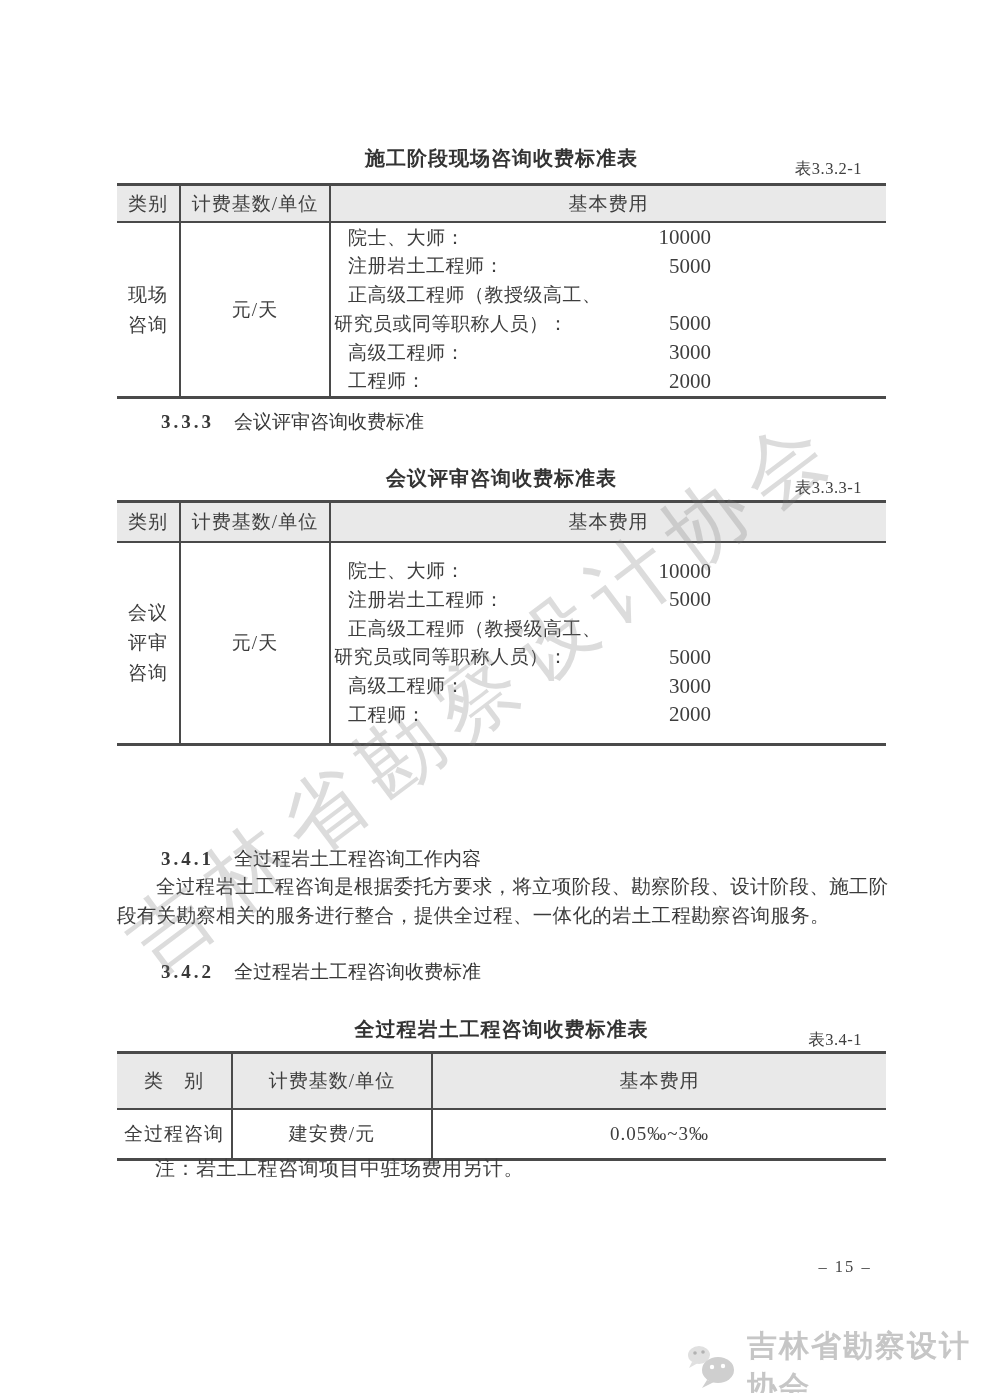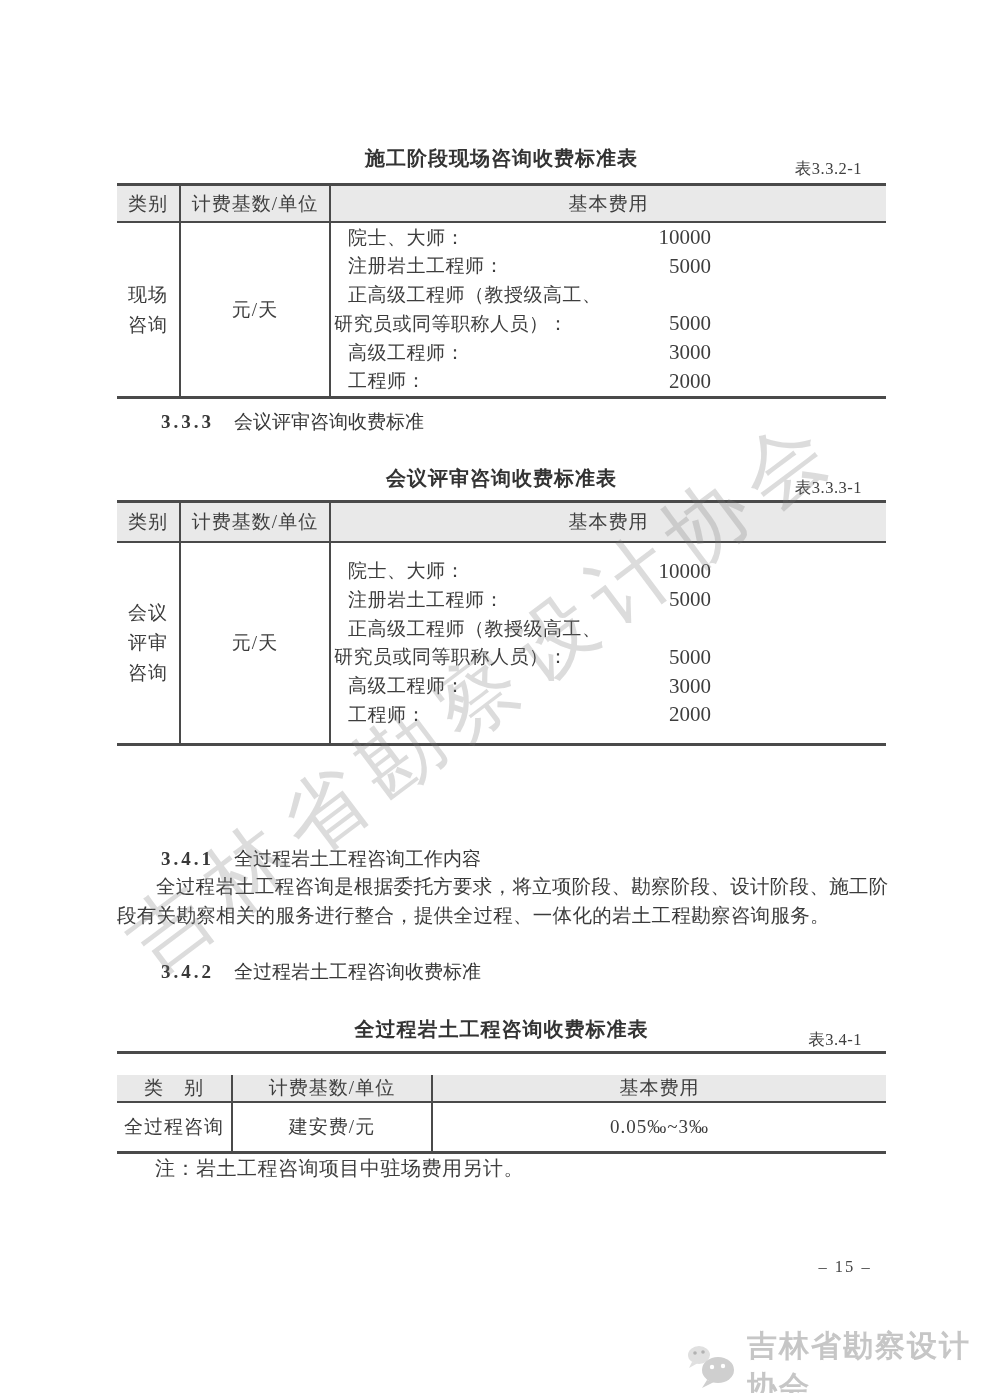--- a/index.html
+++ b/index.html
@@ -47,21 +47,21 @@
   .bdy{display:flex;}
   .bdy .c1,.bdy .c2{flex-direction:column;line-height:30px;}
   .t1 .bdy{height:173px;}
   .t2 .bdy{height:200px;}
   .feecol{flex:1;display:flex;flex-direction:column;justify-content:center;}
   .fee-row{position:relative;height:28.8px;display:flex;align-items:center;font-size:19px;}
   .fee-row .lbl{padding-left:17px;letter-spacing:0.5px;}
   .fee-row.hang .lbl{padding-left:3px;}
   .fee-row .val{position:absolute;left:300px;width:80px;text-align:right;font-size:21px;}
   
-  .t3 .hdr{height:28px;margin-top:21px;}
+  .t3 .hdr{height:56px;}
   .t3 .c1{width:116px;}
   .t3 .c2{width:200px;}
   .t3 .bdy{height:48px;}
   .t3 .bdy .cell{font-size:19px;}
   
   .clause{position:absolute;left:117px;font-size:19px;color:#383838;white-space:nowrap;margin-left:44px;}
   .clause .num{font-weight:bold;letter-spacing:3px;margin-right:20px;}
   .clause.big{font-size:21.5px;font-weight:bold;}
   .clause.big .ttl{font-family:"Liberation Sans",sans-serif;letter-spacing:1px;}
   .para{position:absolute;left:117px;width:774px;font-size:19.5px;color:#3b3b3b;letter-spacing:0.3px;}

